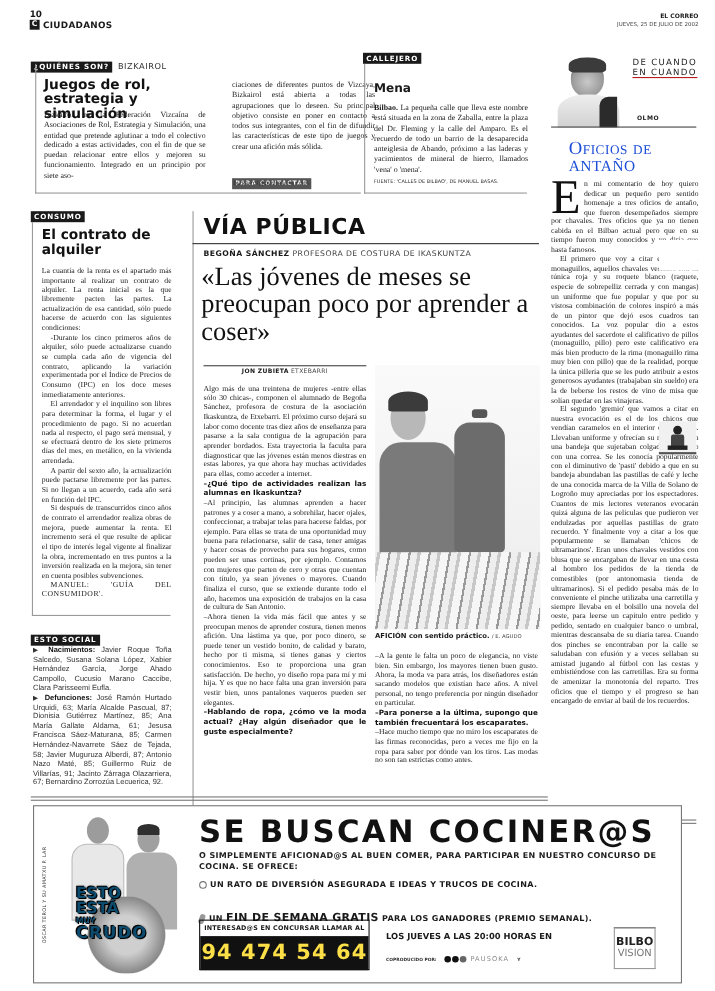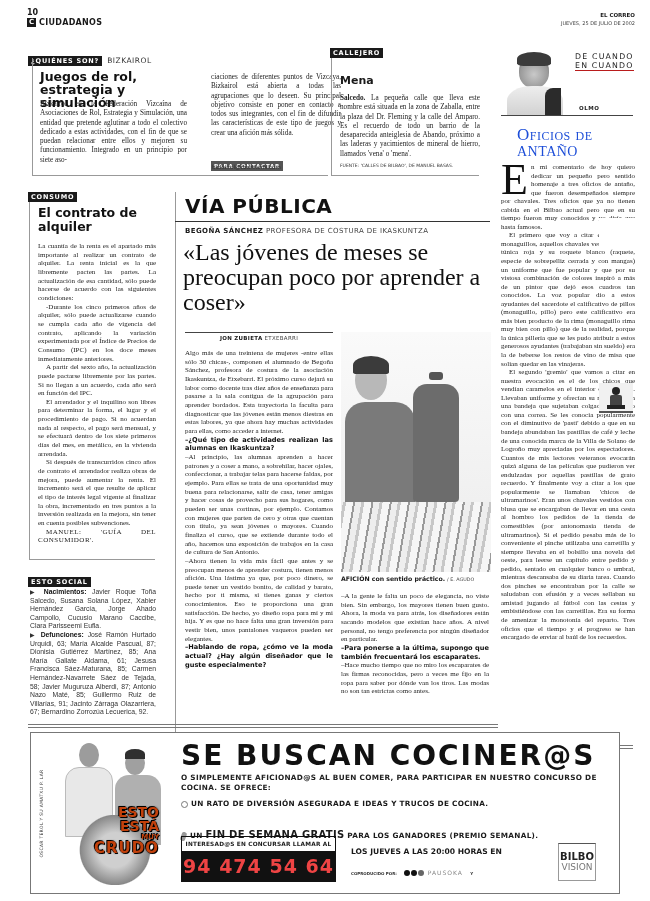--- a/index.html
+++ b/index.html
@@ -41,21 +41,21 @@
   </div>
   <div class="abs sans" style="left:184px;top:116px;font-size:5.5px;color:#333">bizkairol@ozdreams.com</div>
 </div>
 
 <div class="abs" style="left:330px;top:48px;width:150px;height:132px">
   <span class="tag abs" style="left:0;top:0">CALLEJERO</span>
   <div class="abs" style="left:1px;top:10px;width:1px;height:118px;background:#999"></div>
   <div class="abs" style="left:1px;top:127px;width:148px;height:1px;background:#999"></div>
   <div class="abs sans" style="left:10px;top:26px;font-size:11px;font-weight:bold">Mena</div>
   <div class="abs body7" style="left:10px;top:46px;width:140px;font-size:7.2px;line-height:9.3px">
-    <b>Salcedo.</b><span> La pequeña calle que lleva este nombre está situada en la zona de Zaballa, entre la plaza del Dr. Fleming y la calle del Amparo. Es el recuerdo de todo un barrio de la desaparecida anteiglesia de Abando, próximo a las laderas y yacimientos de mineral de hierro, llamados 'vena' o 'mena'.</span>
+    <b>Bilbao.</b><span> La pequeña calle que lleva este nombre está situada en la zona de Zaballa, entre la plaza del Dr. Fleming y la calle del Amparo. Es el recuerdo de todo un barrio de la desaparecida anteiglesia de Abando, próximo a las laderas y yacimientos de mineral de hierro, llamados 'vena' o 'mena'.</span>
   </div>
   <div class="abs sans" style="left:10px;top:115px;font-size:4.5px;color:#333;white-space:nowrap">FUENTE: 'CALLES DE BILBAO', DE MANUEL BASAS.</div>
 </div>
 
 <div class="abs" style="left:497px;top:48px;width:140px;height:710px">
 
   <div class="abs" style="left:8px;top:4px;width:60px;height:64px;overflow:hidden">
     <div style="position:absolute;left:14px;top:2px;width:30px;height:34px;border-radius:50% 50% 45% 45%;background:radial-gradient(circle at 50% 60%,#c9c9c9 0,#9a9a9a 55%,#3a3a3a 100%)"></div>
     <div style="position:absolute;left:12px;top:0;width:34px;height:14px;border-radius:50% 50% 20% 20%;background:#3b3b3b"></div>
     <div style="position:absolute;left:2px;top:34px;width:56px;height:32px;border-radius:45% 45% 0 0;background:linear-gradient(#eee,#cfcfcf)"></div>
@@ -90,22 +90,22 @@
 </div>
 
 <div class="abs" style="left:28px;top:192px;width:128px;height:370px">
   <span class="tag abs" style="left:0;top:0">CONSUMO</span>
   <div class="abs" style="left:1px;top:10px;width:1px;height:358px;background:#999"></div>
   <div class="abs" style="left:1px;top:367px;width:126px;height:1px;background:#999"></div>
   <div class="abs sans" style="left:10px;top:14px;width:116px;font-size:12.5px;font-weight:bold;line-height:14px;color:#111">El contrato de alquiler</div>
   <div class="abs body7" style="left:10px;top:50px;width:118px;height:314px;overflow:hidden;font-size:7px;line-height:8.65px">
     <p class="noind">La cuantía de la renta es el apartado más importante al realizar un contrato de alquiler. La renta inicial es la que libremente pacten las partes. La actualización de esa cantidad, sólo puede hacerse de acuerdo con las siguientes condiciones:</p>
     <p>-Durante los cinco primeros años de alquiler, sólo puede actualizarse cuando se cumpla cada año de vigencia del contrato, aplicando la variación experimentada por el Índice de Precios de Consumo (IPC) en los doce meses inmediatamente anteriores.</p>
+    <p>El arrendador y el inquilino son libres para determinar la forma, el lugar y el procedimiento de pago. Si no acuerdan nada al respecto, el pago será mensual, y se efectuará dentro de los siete primeros días del mes, en metálico, en la vivienda arrendada.</p>
     <p>A partir del sexto año, la actualización puede pactarse libremente por las partes. Si no llegan a un acuerdo, cada año será en función del IPC.</p>
-    <p>El arrendador y el inquilino son libres para determinar la forma, el lugar y el procedimiento de pago. Si no acuerdan nada al respecto, el pago será mensual, y se efectuará dentro de los siete primeros días del mes, en metálico, en la vivienda arrendada.</p>
     <p>Si después de transcurridos cinco años de contrato el arrendador realiza obras de mejora, puede aumentar la renta. El incremento será el que resulte de aplicar el tipo de interés legal vigente al finalizar la obra, incrementado en tres puntos a la inversión realizada en la mejora, sin tener en cuenta posibles subvenciones.</p>
     <p style="letter-spacing:.5px">MANUEL: 'GUÍA DEL CONSUMIDOR'.</p>
   </div>
 </div>
 
 <div class="abs" style="left:28px;top:577px;width:128px;height:150px">
   <span class="tag abs" style="left:0;top:0">ESTO SOCIAL</span>
   <div class="abs lsans" style="left:2px;top:11px;width:126px;font-size:6.8px;line-height:8.6px;color:#333;text-align:justify">
     <div><span style="font-size:6px">▶</span> <b style="color:#111">Nacimientos:</b><span> Javier Roque Toña Salcedo, Susana Solana López, Xabier Hernández García, Jorge Ahado Campollo, Cucusio Marano Caccibe, Clara Parisseemi Eufla.</span></div>
     <div><span style="font-size:6px">▶</span> <b style="color:#111">Defunciones:</b><span> José Ramón Hurtado Urquidi, 63; María Alcalde Pascual, 87; Dionisia Gutiérrez Martínez, 85; Ana María Gallate Aldama, 61; Jesusa Francisca Sáez-Maturana, 85; Carmen Hernández-Navarrete Sáez de Tejada, 58; Javier Muguruza Alberdi, 87; Antonio Nazo Maté, 85; Guillermo Ruiz de Villarías, 91; Jacinto Zárraga Olazarriera, 67; Bernardino Zorrozúa Lecuerica, 92.</span></div>
@@ -159,40 +159,40 @@
   <div class="abs sans" style="left:-60px;top:78px;width:140px;transform:rotate(-90deg);font-size:4.5px;letter-spacing:.3px;color:#333;white-space:nowrap;text-align:center">OSCAR TEROL Y SU AMATXU P. LAR</div>
 
   <div class="abs" style="left:28px;top:8px;width:110px;height:150px">
     <div style="position:absolute;left:20px;top:2px;width:20px;height:24px;border-radius:50%;background:#9c9c9c"></div>
     <div style="position:absolute;left:66px;top:10px;width:20px;height:24px;border-radius:50%;background:#a0a0a0"></div>
     <div style="position:absolute;left:66px;top:8px;width:20px;height:10px;border-radius:50% 50% 0 0;background:#2f2f2f"></div>
     <div style="position:absolute;left:6px;top:26px;width:48px;height:70px;border-radius:14px 14px 0 0;background:#e8e8e8;border:1px solid #bbb"></div>
     <div style="position:absolute;left:56px;top:34px;width:46px;height:70px;border-radius:14px 14px 0 0;background:#b0b0b0"></div>
     <div style="position:absolute;left:10px;top:74px;width:92px;height:70px;background:radial-gradient(circle,#cfcfcf 30%,#888 60%,transparent 62%)"></div>
   </div>
-  <div class="abs sans" style="left:38px;top:72px;width:90px;text-align:right;font-weight:bold;color:#c2410c;text-shadow:0 0 2px #000,1px 1px 0 #000,-1px -1px 0 #000;line-height:14px">
+  <div class="abs sans" style="left:38px;top:72px;width:90px;text-align:left;font-weight:bold;color:#0c4a6e;text-shadow:0 0 2px #000,1px 1px 0 #000,-1px -1px 0 #000;line-height:14px">
     <div style="font-size:14px">ESTO</div>
     <div style="font-size:14px">ESTÁ</div>
     <div style="font-size:7px;line-height:8px">MUY</div>
     <div style="font-size:15px;letter-spacing:1px">CRUDO</div>
   </div>
 
   <div class="abs sans" style="left:150px;top:6px;font-size:28px;font-weight:bold;letter-spacing:2px;color:#111;white-space:nowrap">SE BUSCAN COCINER@S</div>
   <div class="abs sans" style="left:150px;top:40px;width:430px;font-size:7.3px;font-weight:bold;line-height:9.5px;letter-spacing:.3px;color:#222">O SIMPLEMENTE AFICIONAD@S AL BUEN COMER, PARA PARTICIPAR EN NUESTRO CONCURSO DE COCINA. SE OFRECE:</div>
 
   <div class="abs sans" style="left:150px;top:66px;font-size:7.3px;font-weight:bold;letter-spacing:.3px;white-space:nowrap">
     <span style="display:inline-block;width:7px;height:7px;border-radius:50%;border:1px solid #777;vertical-align:middle;margin-right:3px"></span><span>UN RATO DE DIVERSIÓN ASEGURADA E IDEAS Y TRUCOS DE COCINA.</span>
   </div>
   <div class="abs sans" style="left:150px;top:96px;font-size:7.3px;font-weight:bold;letter-spacing:.3px;white-space:nowrap">
     <span style="display:inline-block;width:5px;height:9px;border-radius:2px;background:#999;vertical-align:middle;margin-right:4px;transform:rotate(20deg)"></span><span>UN </span><span style="font-size:10px">FIN DE SEMANA GRATIS</span><span> PARA LOS GANADORES (PREMIO SEMANAL).</span>
   </div>
 
   <div class="abs" style="left:150px;top:103px;width:155px;height:46px;border:1px solid #111">
     <div class="sans" style="height:14px;font-size:5.8px;font-weight:bold;text-align:center;line-height:14px;letter-spacing:.2px">INTERESAD@S EN CONCURSAR LLAMAR AL</div>
-    <div class="sans" style="background:#111;color:#ef4444;height:31px;font-size:19px;font-weight:bold;text-align:center;line-height:31px;letter-spacing:1px">94 474 54 64</div>
+    <div class="sans" style="background:#111;color:#fde047;height:31px;font-size:19px;font-weight:bold;text-align:center;line-height:31px;letter-spacing:1px">94 474 54 64</div>
   </div>
 
   <div class="abs sans" style="left:320px;top:114px;font-size:7.6px;font-weight:bold;white-space:nowrap">LOS JUEVES A LAS 20:00 HORAS EN</div>
   <div class="abs sans" style="left:320px;top:136px;white-space:nowrap;font-size:4px;font-weight:bold;color:#333">
     <span>COPRODUCIDO POR:</span>
     <span style="display:inline-block;vertical-align:middle;margin-left:6px">
       <span style="display:inline-block;width:6px;height:6px;border-radius:50%;background:#111"></span><span style="display:inline-block;width:6px;height:6px;border-radius:50%;background:#111;margin-left:1px"></span><span style="display:inline-block;width:6px;height:6px;border-radius:50%;background:#666;margin-left:1px"></span>
     </span>
     <span style="font-size:6px;font-weight:normal;color:#888;letter-spacing:1px;margin-left:2px">PAUSOKA</span>
     <span style="font-size:4px;margin-left:6px">Y</span>

